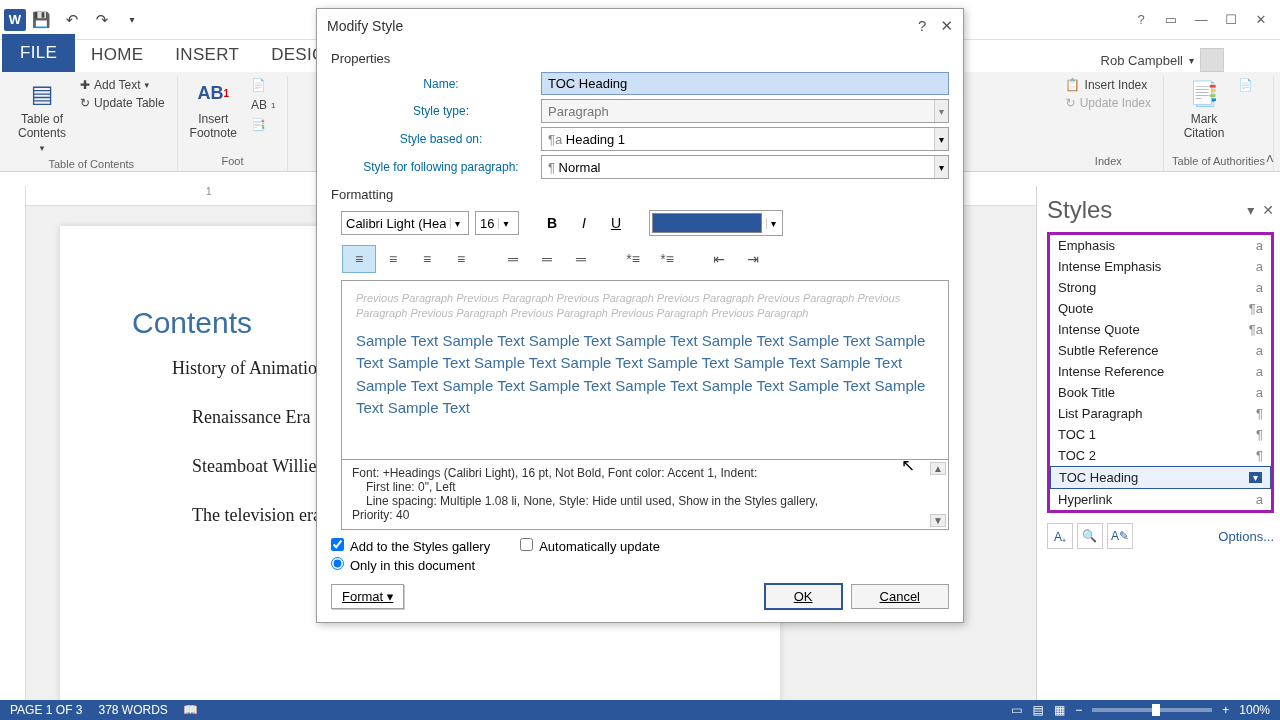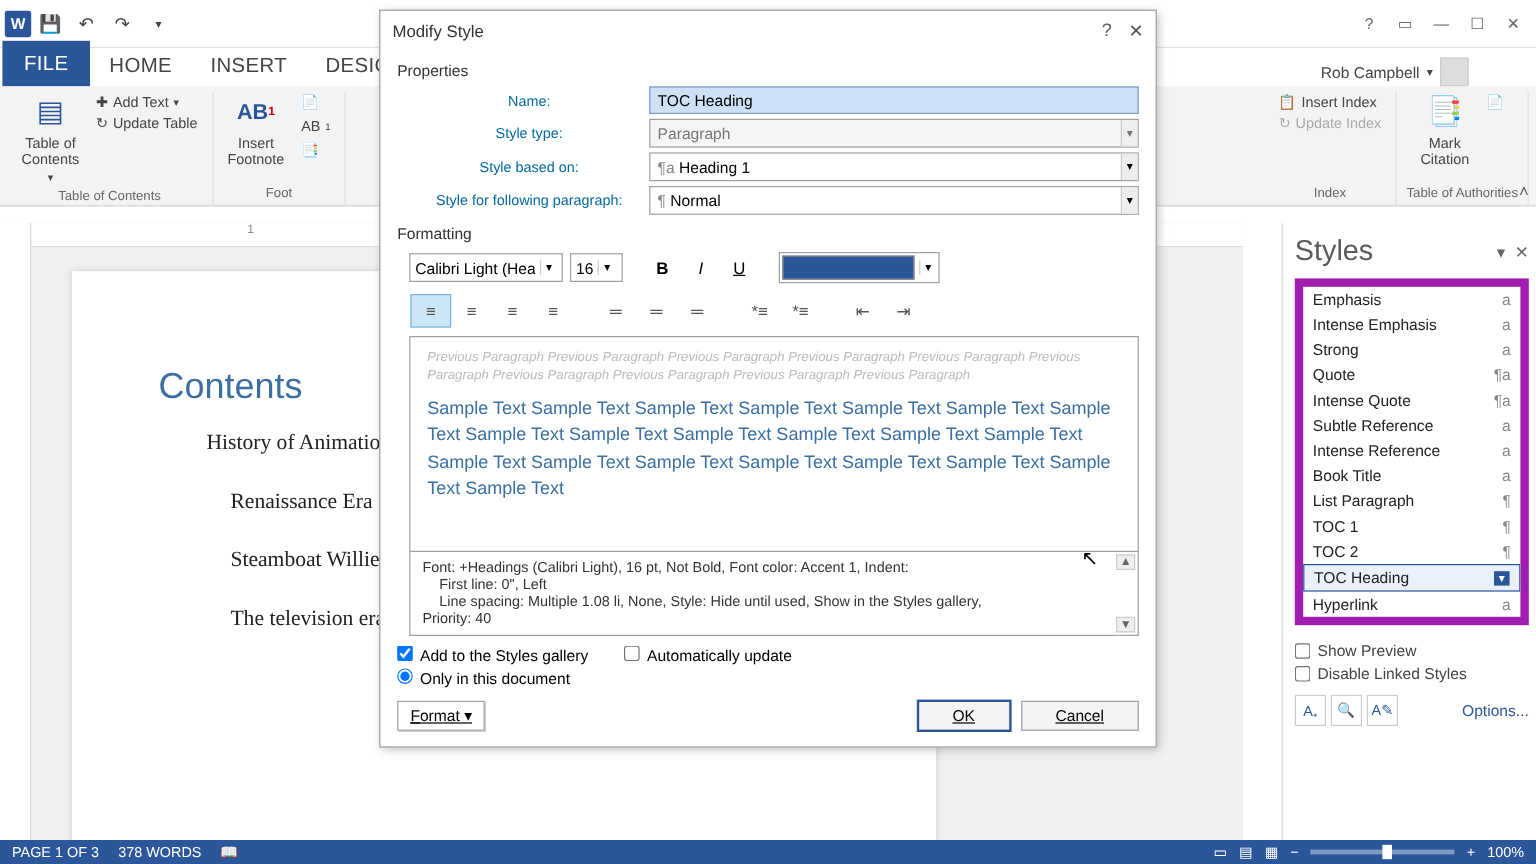--- a/index.html
+++ b/index.html
@@ -35,24 +35,24 @@
 .doc-area { position: absolute; top: 186px; left: 0; right: 244px; bottom: 20px; background: #f0f0f0; overflow: hidden; }
 .ruler-h { height: 20px; background: #fff; border-bottom: 1px solid #ddd; position: relative; }
 .ruler-corner { position:absolute; left:0; width:26px; height:20px; background:#eee; border-right:1px solid #ddd; font-size:10px; display:flex;align-items:center;justify-content:center;color:#888;}
 .ruler-marks { position:absolute; left:86px; top:0; height:100%; font-size:10px; color:#888; }
 .ruler-tick-v { position:absolute; top:186px; left:0; width:26px; bottom:20px; background:#fff; border-right:1px solid #ddd; font-size:10px; color:#888; text-align:center;}
 .page { position: absolute; left: 60px; top: 40px; width: 720px; height: 900px; background: #fff; box-shadow: 0 0 6px rgba(0,0,0,0.15); padding: 80px 72px; }
 .contents-title { color: #3b6fa0; font-size: 30px; font-weight: 400; margin-bottom: 18px; }
 .toc-line { font-family: "Times New Roman", serif; font-size: 18px; color: #222; margin: 16px 0 28px 40px; }
 
 
-.styles-pane { position: absolute; right: 0; top: 186px; width: 212px; bottom: 20px; background: #fff; border-left: 1px solid #d4d4d4; padding: 6px 6px 6px 10px; }
+.styles-pane { position: absolute; right: 0; top: 186px; width: 244px; bottom: 20px; background: #fff; border-left: 1px solid #d4d4d4; padding: 6px 6px 6px 10px; }
 .styles-title { font-size: 24px; color: #5b5b5b; padding: 4px 0 8px; display:flex; align-items:center;}
 .styles-title .pane-ctrls { margin-left:auto; display:flex; gap:8px; font-size:14px; color:#666;}
-.style-list { border:7px solid #a21caf;text-align:center; }
+.style-list { border:3px solid #a21caf;text-align:center; }
 .style-item { display: flex; align-items: center; padding: 3px 8px; font-size: 13px; color: #222; justify-content: space-between; border-bottom: 0; }
 .style-item.selected { border: 1px solid #2b579a; background: #eaf1fa; }
 .style-item .marker { color: #888; font-size: 13px; }
 .style-btm-checks { margin-top:14px; }
 .style-btm-checks label { display:flex; align-items:center; gap:6px; font-size:13px; color:#444; margin:4px 0;}
 .style-tools { display:flex; gap:4px; margin-top:10px; align-items:center;}
 .style-tools .tool { width:26px; height:26px; border:1px solid #ccc; display:flex;align-items:center;justify-content:center; font-size:12px; color:#2b579a;}
 .style-tools .options-link { margin-left:auto; color:#2b579a; font-size:13px; }
 
 
@@ -294,30 +294,20 @@
       </div>
       <div class="style-item selected">
         <span>TOC Heading</span>
         <span style="background: rgb(43, 87, 154); color: rgb(255, 255, 255); padding: 0px 4px; font-size: 10px;">▾</span>
       </div>
       <div class="style-item">
         <span>Hyperlink</span>
         <span class="marker">a</span>
       </div>
     </div>
-  <div class="style-btm-checks">
-    <label>
-        <input type="checkbox" style="">
-        <span>Show Preview</span>
-      </label>
-    <label>
-        <input type="checkbox" style="">
-        <span>Disable Linked Styles</span>
-      </label>
-  </div>
   <div class="style-tools">
     <div class="tool">A₊</div>
     <div class="tool">🔍</div>
     <div class="tool">A✎</div>
     <span class="options-link">Options...</span>
   </div>
 </div>
 
 <div class="dialog">
   <div class="dlg-title">

